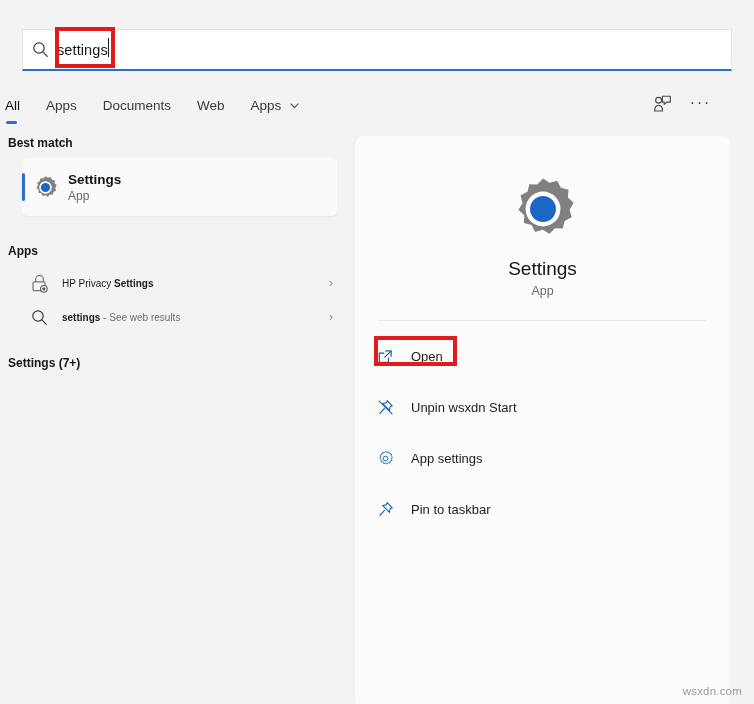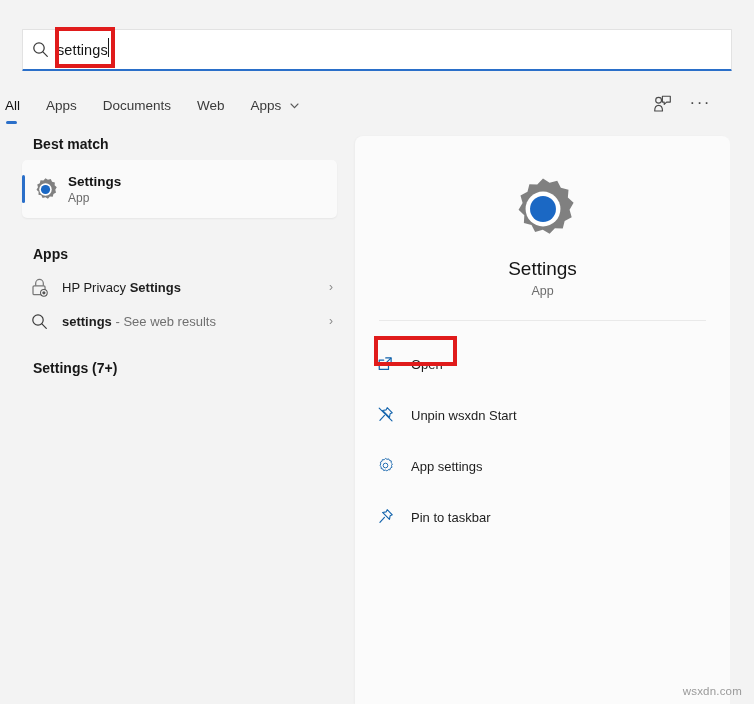--- a/index.html
+++ b/index.html
@@ -136,24 +136,24 @@
 
   
   #results-column {
     position: absolute;
     left: 0;
     top: 136px;
     width: 355px;
     height: 568px;
   }
   .section-head {
-    font-size: 14px;
+    font-size: 12px;
     font-weight: bold;
     color: #171717;
-    margin-left: 33px;
+    margin-left: 8px;
     margin-bottom: 8px;
   }
 
   
   #best-match-card {
     position: relative;
     margin: 0 18px 0 22px;
     height: 58px;
     background: #fafafa;
     border-radius: 5px;
@@ -202,21 +202,21 @@
   }
   .result-row .icon-slot {
     width: 46px;
     display: flex;
     align-items: center;
     justify-content: center;
     flex: none;
     margin-left: -6px;
   }
   .result-label {
-    font-size: 13px;
+    font-size: 10px;
     color: #1d1d1d;
     white-space: nowrap;
   }
   .result-label b { font-weight: bold; }
   .result-label .muted { color: #6f6f6f; }
   .row-chevron {
     margin-left: auto;
     color: #8a8a8a;
     font-size: 12px;
     padding-right: 4px;
@@ -256,21 +256,21 @@
   }
   #preview-divider {
     margin: 22px 24px 0 24px;
     height: 1px;
     background: #e9e9e9;
   }
   #action-list { margin-top: 12px; }
   .action-item {
     height: 31px;
     display: flex;
-    align-items: flex-end;
+    align-items: center;
     padding-left: 22px;
     cursor: default;
     margin-top: 20px;
   }
   .action-item .icon-slot {
     width: 34px;
     display: flex;
     align-items: center;
     justify-content: flex-start;
     flex: none;

